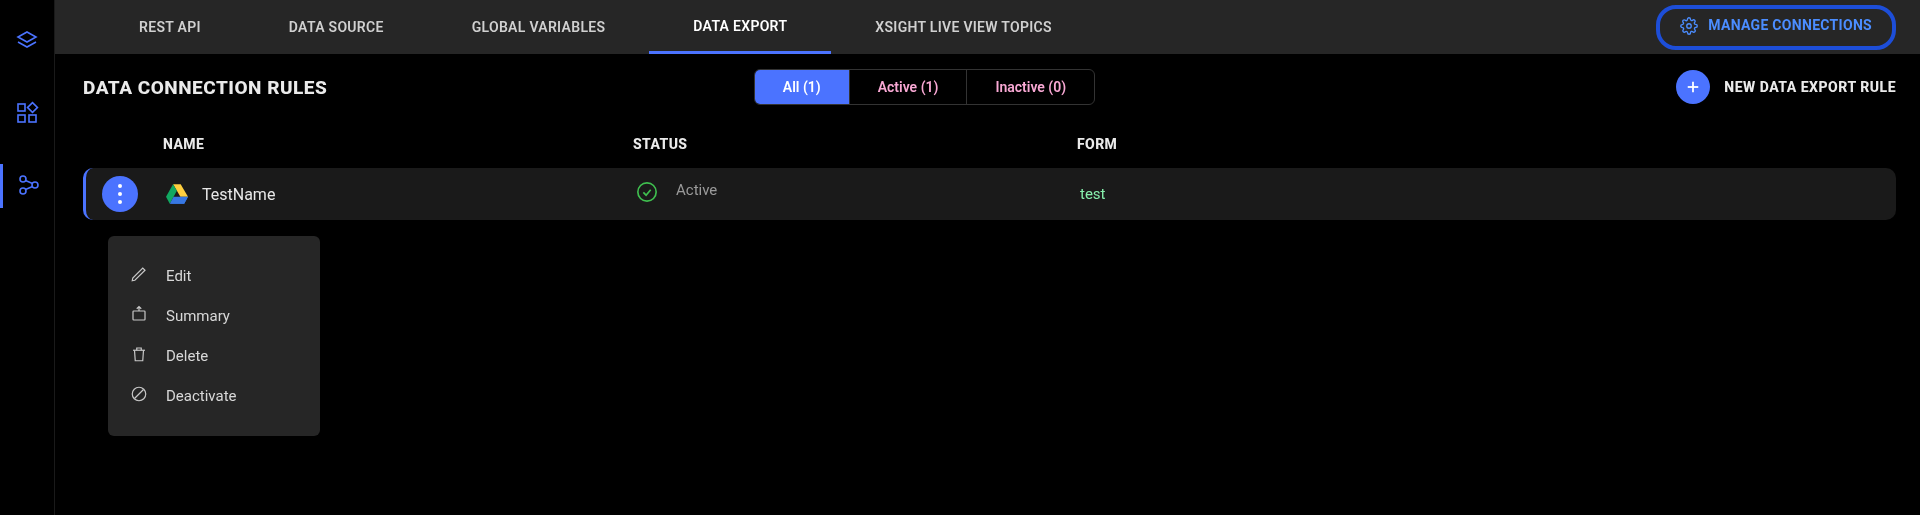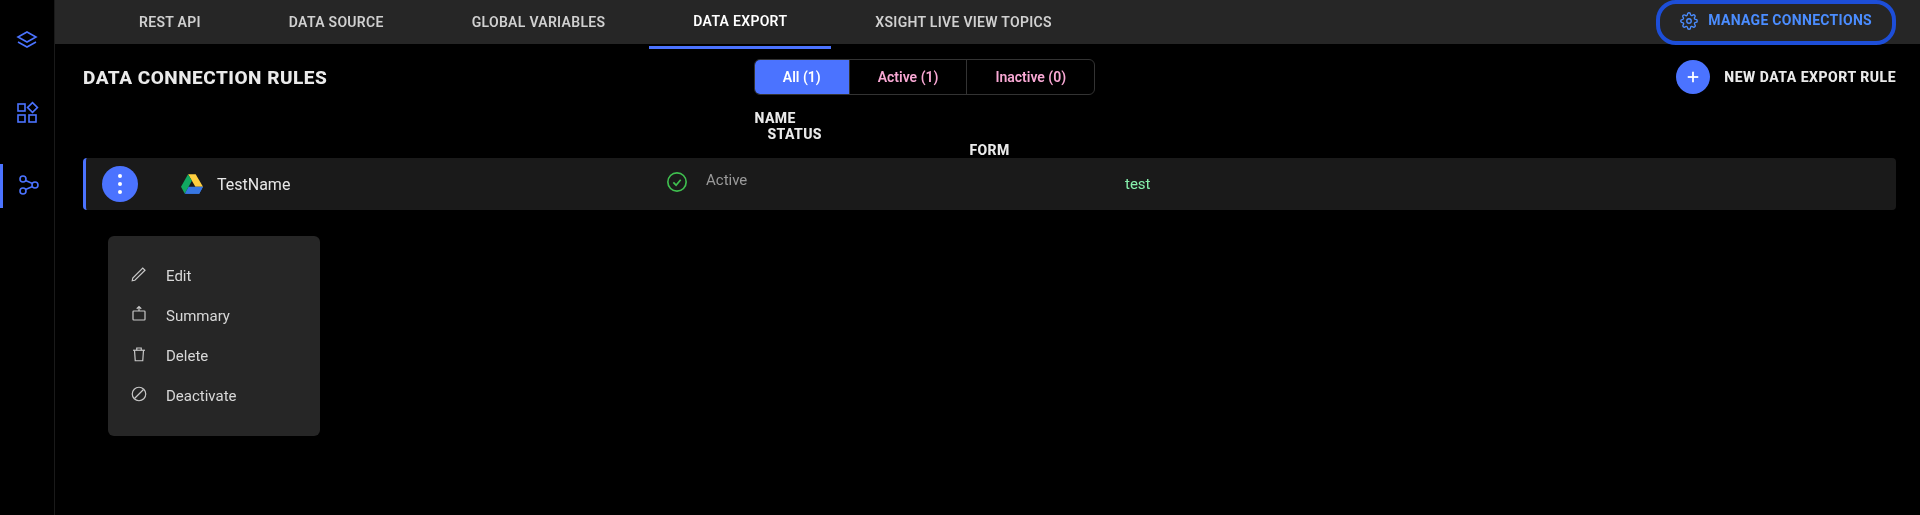--- a/index.html
+++ b/index.html
@@ -36,21 +36,21 @@
   .sidebar-item.active {
     border-left: 3px solid #4b73ff;
   }
   .sidebar-item svg { stroke: #4b73ff; }
 
   
   .main { flex: 1; display: flex; flex-direction: column; }
 
   
   .tabbar {
-    height: 44px;
+    height: 54px;
     background: #262626;
     display: flex;
     align-items: center;
     padding-left: 40px;
     padding-right: 24px;
   }
   .tab {
     padding: 0 44px;
     height: 54px;
     display: flex;
@@ -133,35 +133,33 @@
 
   
   .tbl { padding-left: 28px; padding-right: 24px; }
   .thead {
     display: flex;
     height: 48px;
     align-items: center;
     font-weight: 800;
     color: #eaeaea;
     letter-spacing: 0.4px;
-    flex-direction: column;
   }
   .col-actions { width: 80px; }
   .col-name { width: 470px; }
   .col-status { width: 444px; }
   .col-form { flex: 1; }
 
   .trow {
     display: flex;
     align-items: center;
     height: 52px;
     background: #1a1a1a;
     border-left: 3px solid #4b73ff;
-    border-radius: 4px;
-    gap: 15px;
+    border-radius: 10px;
   }
   .dots-btn {
     width: 36px; height: 36px;
     background: #4b73ff;
     border-radius: 50%;
     display: flex; align-items: center; justify-content: center;
     cursor: pointer;
     margin-left: 16px;
   }
   .dots-btn .d { width: 4px; height: 4px; background: #fff; border-radius: 50%; margin: 2px 0; }

